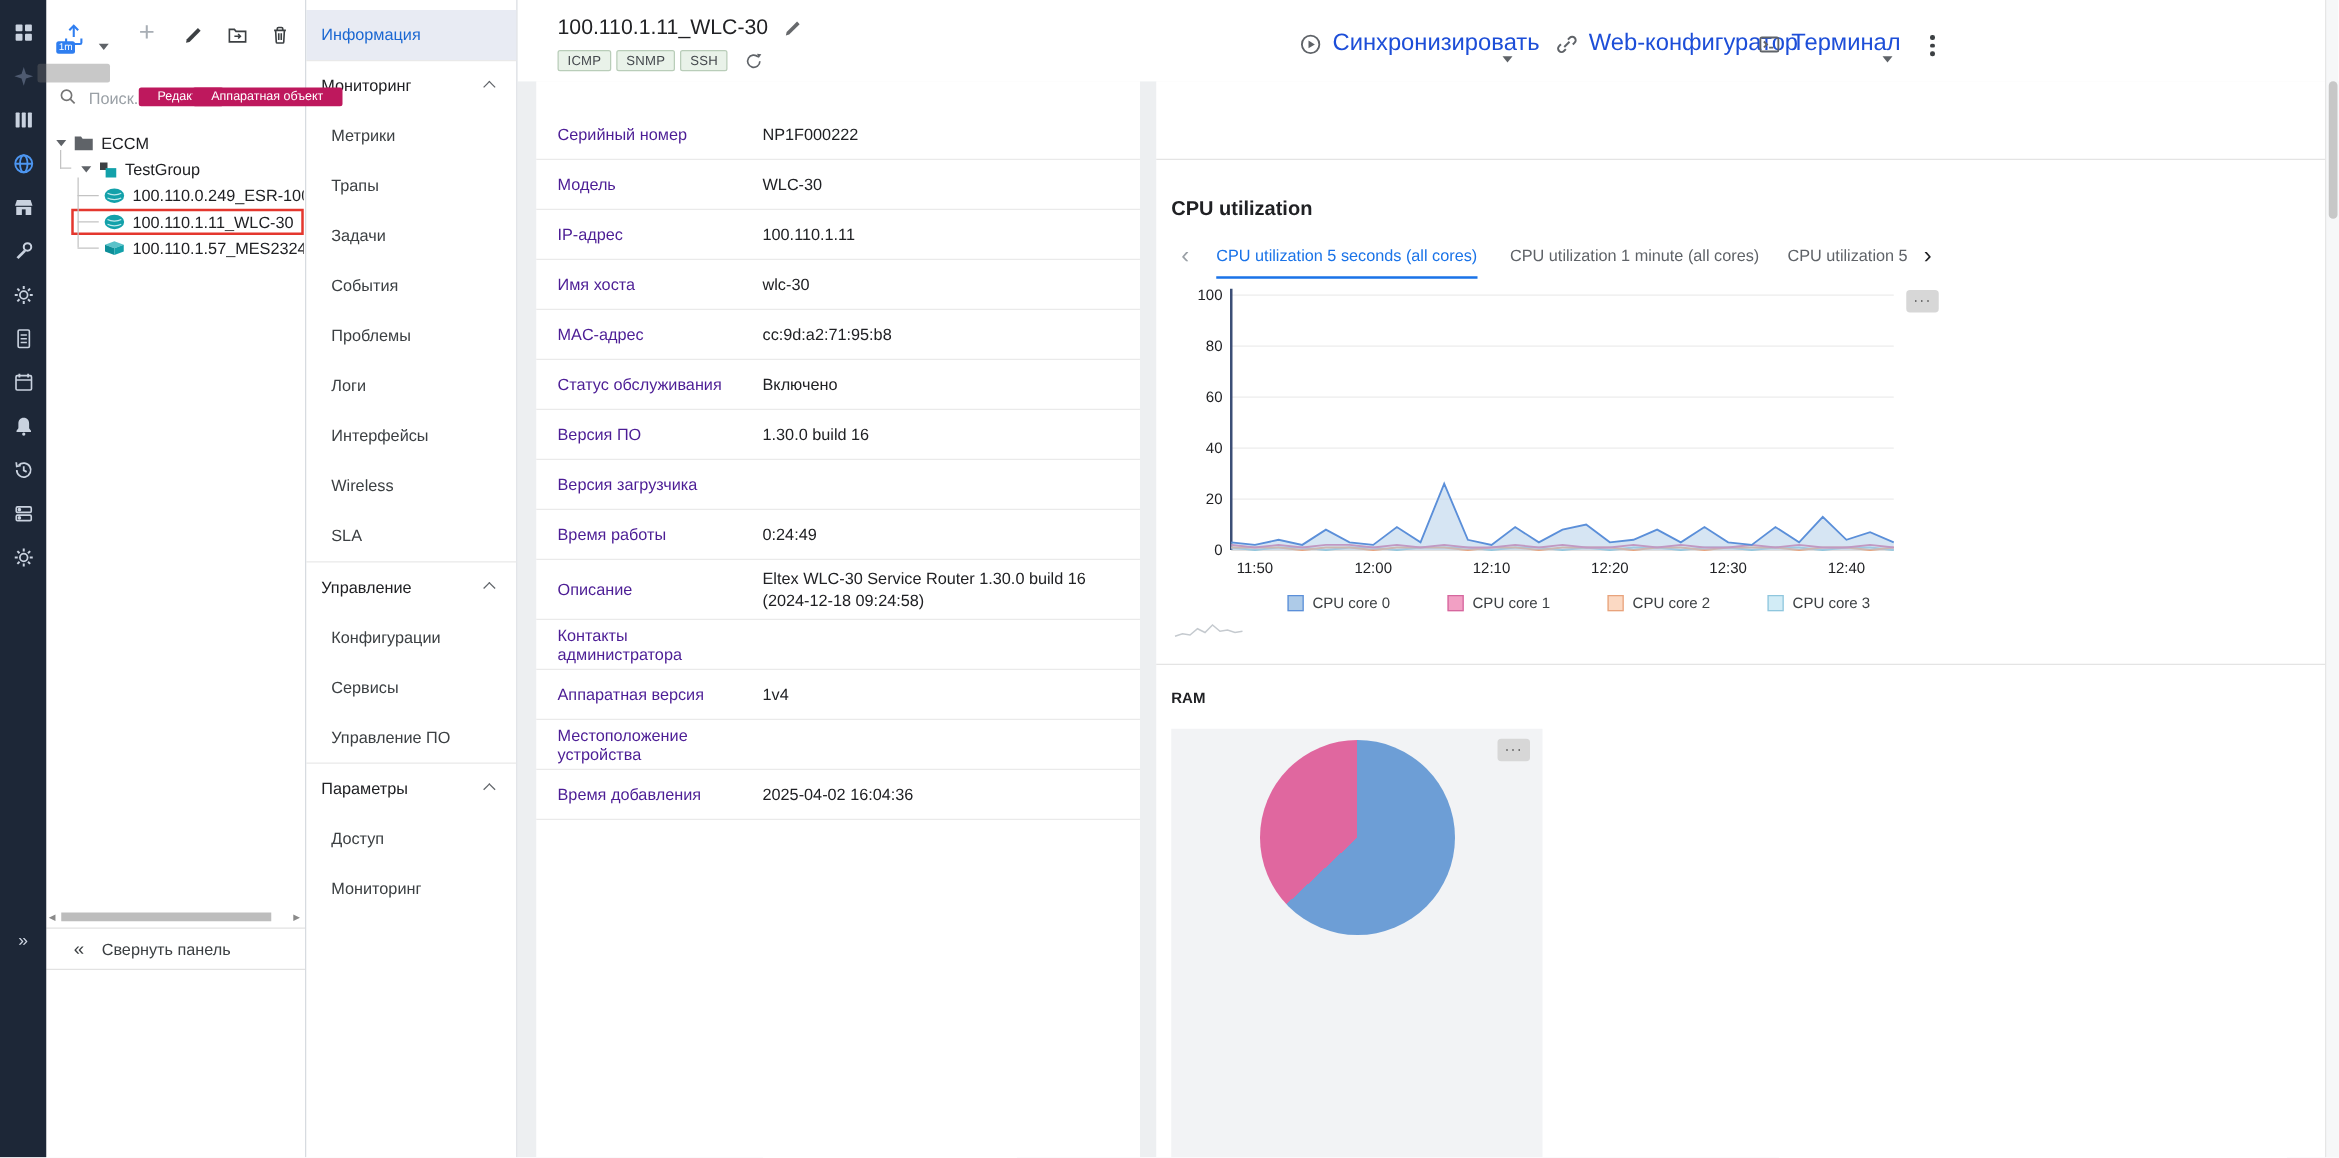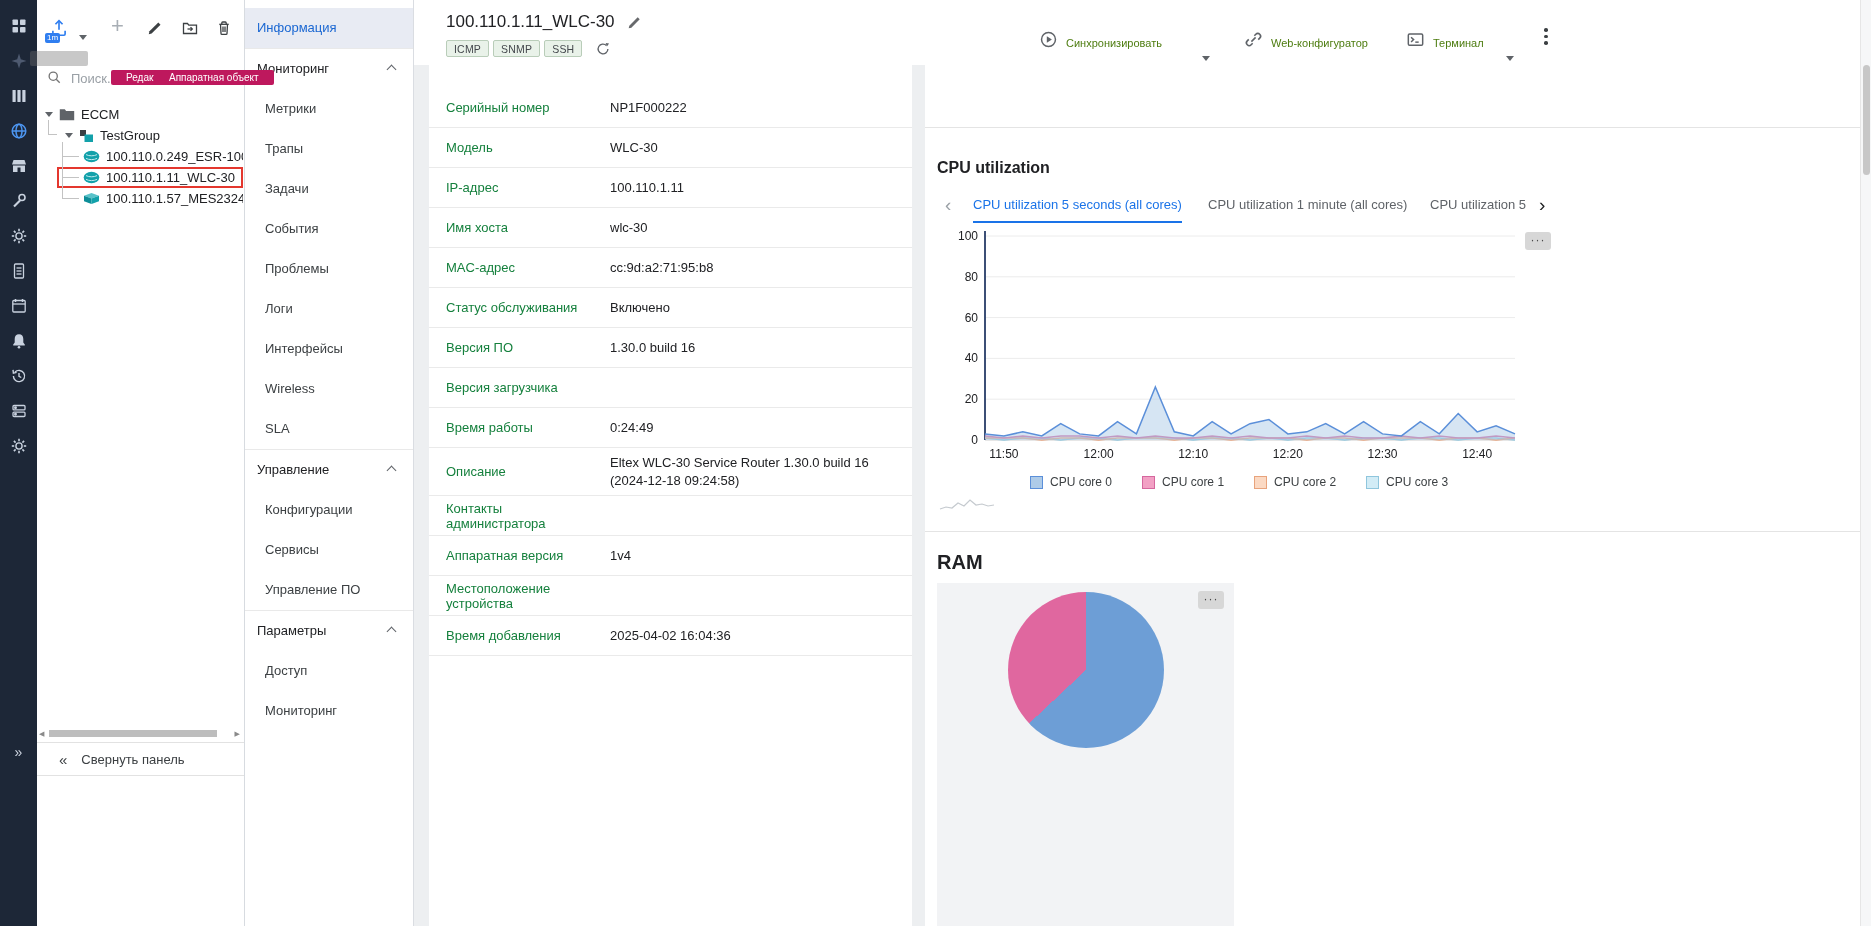--- a/index.html
+++ b/index.html
@@ -62,56 +62,56 @@
 
 
 .main{position:absolute;left:414px;top:0;right:0;height:100%}
 .m-header{position:absolute;top:0;left:0;right:0;height:65px;background:#fff;z-index:2}
 .title-wrap{position:absolute;left:32px;top:12px;display:flex;align-items:center;gap:12px}
 .page-title{font-size:17px;font-weight:500;color:#202124}
 .title-edit{cursor:pointer;display:flex}
 .badge-row{position:absolute;left:32px;top:40px;display:flex;align-items:flex-end;gap:4px}
 .chip{font-size:10.5px;letter-spacing:.2px;color:#44484d;background:#e9f2e9;border:1px solid #b9cdb9;border-radius:2px;padding:1.5px 7px}
 .badge-refresh{margin-left:9px;cursor:pointer;display:flex}
-.act{position:absolute;display:flex;align-items:flex-end;gap:8px;height:28px;top:21px;cursor:pointer;font-size:11px;color:#4d7c0f;white-space:nowrap}
+.act{position:absolute;display:flex;align-items:center;gap:8px;height:28px;top:21px;cursor:pointer;font-size:19px;color:#1d4ed8;white-space:nowrap}
 .act-sync{left:625px}
 .act-caret1{left:788px;top:33px}
 .act-web{left:830px}
 .act-term{left:992px}
 .act-caret2{left:1092px;top:33px}
 .act-dots{left:1126px;top:24px;position:absolute;display:flex;flex-direction:column;gap:3px;padding:4px;cursor:pointer}
 .act-dots i{width:3.5px;height:3.5px;border-radius:50%;background:#3c4043}
 .content{position:absolute;top:65px;left:0;right:0;bottom:0;background:#edeff1}
 .info-card{position:absolute;left:15px;top:0;width:483px;bottom:0;background:#fff;padding-top:23px}
 .info-row{display:flex;align-items:center;min-height:40px;border-bottom:1px solid #eaeaea;padding-left:17px;padding-right:14px}
-.info-label{flex:0 0 164px;font-size:13px;color:#15803d;padding-right:10px}
+.info-label{flex:0 0 164px;font-size:13px;color:#4c1d95;padding-right:10px}
 .info-value{flex:1;font-size:13px;color:#202124;line-height:1.35;padding:6px 0}
 
 
 .right-col{position:absolute;left:511px;top:0;width:935px;bottom:0;background:#fff}
 .cut-card{height:63px;border-bottom:1px solid #e4e4e4}
 .cpu-title{position:absolute;left:12px;top:94px;font-size:16px;font-weight:700;color:#202124}
 .tabs{position:absolute;top:124px;left:0;right:0;height:34px}
 .tab{position:absolute;top:0;height:34px;line-height:32px;font-size:13px;font-weight:500;color:#5f6368;cursor:pointer;white-space:nowrap}
 .tab.active{color:#1a73e8;border-bottom:2px solid #1a73e8}
 .tab1{left:48px}
 .tab2{left:283px}
 .tab3{left:505px}
 .tab-chev{position:absolute;top:0;height:34px;line-height:32px;font-size:19px;cursor:pointer}
 .chev-l{left:20px;color:#9aa0a6}
 .chev-r{left:614px;color:#202124}
 .dots-btn{position:absolute;width:26px;height:18px;background:#d7d7d7;border-radius:3px;color:#4a4a4a;font-size:12px;line-height:16px;text-align:center;cursor:pointer;letter-spacing:1px}
 .dots1{left:600px;top:167px}
 .cpu-chart{position:absolute;left:20px;top:160px}
-.cpu-legend{position:absolute;left:105px;top:410px;display:flex;gap:30px;align-items:center}
+.cpu-legend{position:absolute;left:105px;top:410px;display:flex;gap:46px;align-items:center}
 .lg-item{display:flex;align-items:center;gap:7px;font-size:12px;color:#3c4043;cursor:pointer}
 .lg-sw{width:13px;height:13px;border:1px solid;display:inline-block}
 .sparkline{position:absolute;left:14px;top:427px}
 .cpu-divider{position:absolute;left:0;right:0;top:466px;height:1px;background:#e4e4e4}
-.ram-title{position:absolute;left:12px;top:486px;font-size:20px;font-weight:700;color:#202124}
+.ram-title{position:absolute;left:12px;top:486px;font-size:12px;font-weight:700;color:#202124}
 .ram-card{position:absolute;left:12px;top:518px;width:297px;height:calc(100% - 518px);background:#f2f3f5}
 .dots2{position:absolute;right:10px;top:8px;left:auto}
 .ram-pie{position:absolute;left:71px;top:9px;width:156px;height:156px;border-radius:50%}
 
 
 .win-scroll{position:absolute;right:0;top:0;width:11px;height:100%;background:#f6f7f8;border-left:1px solid #e6e6e6;z-index:9}
 .win-thumb{position:absolute;left:2px;top:65px;width:7px;height:110px;background:#c7c7c7;border-radius:4px;cursor:pointer}
 </style>
 </head>
 <body>

